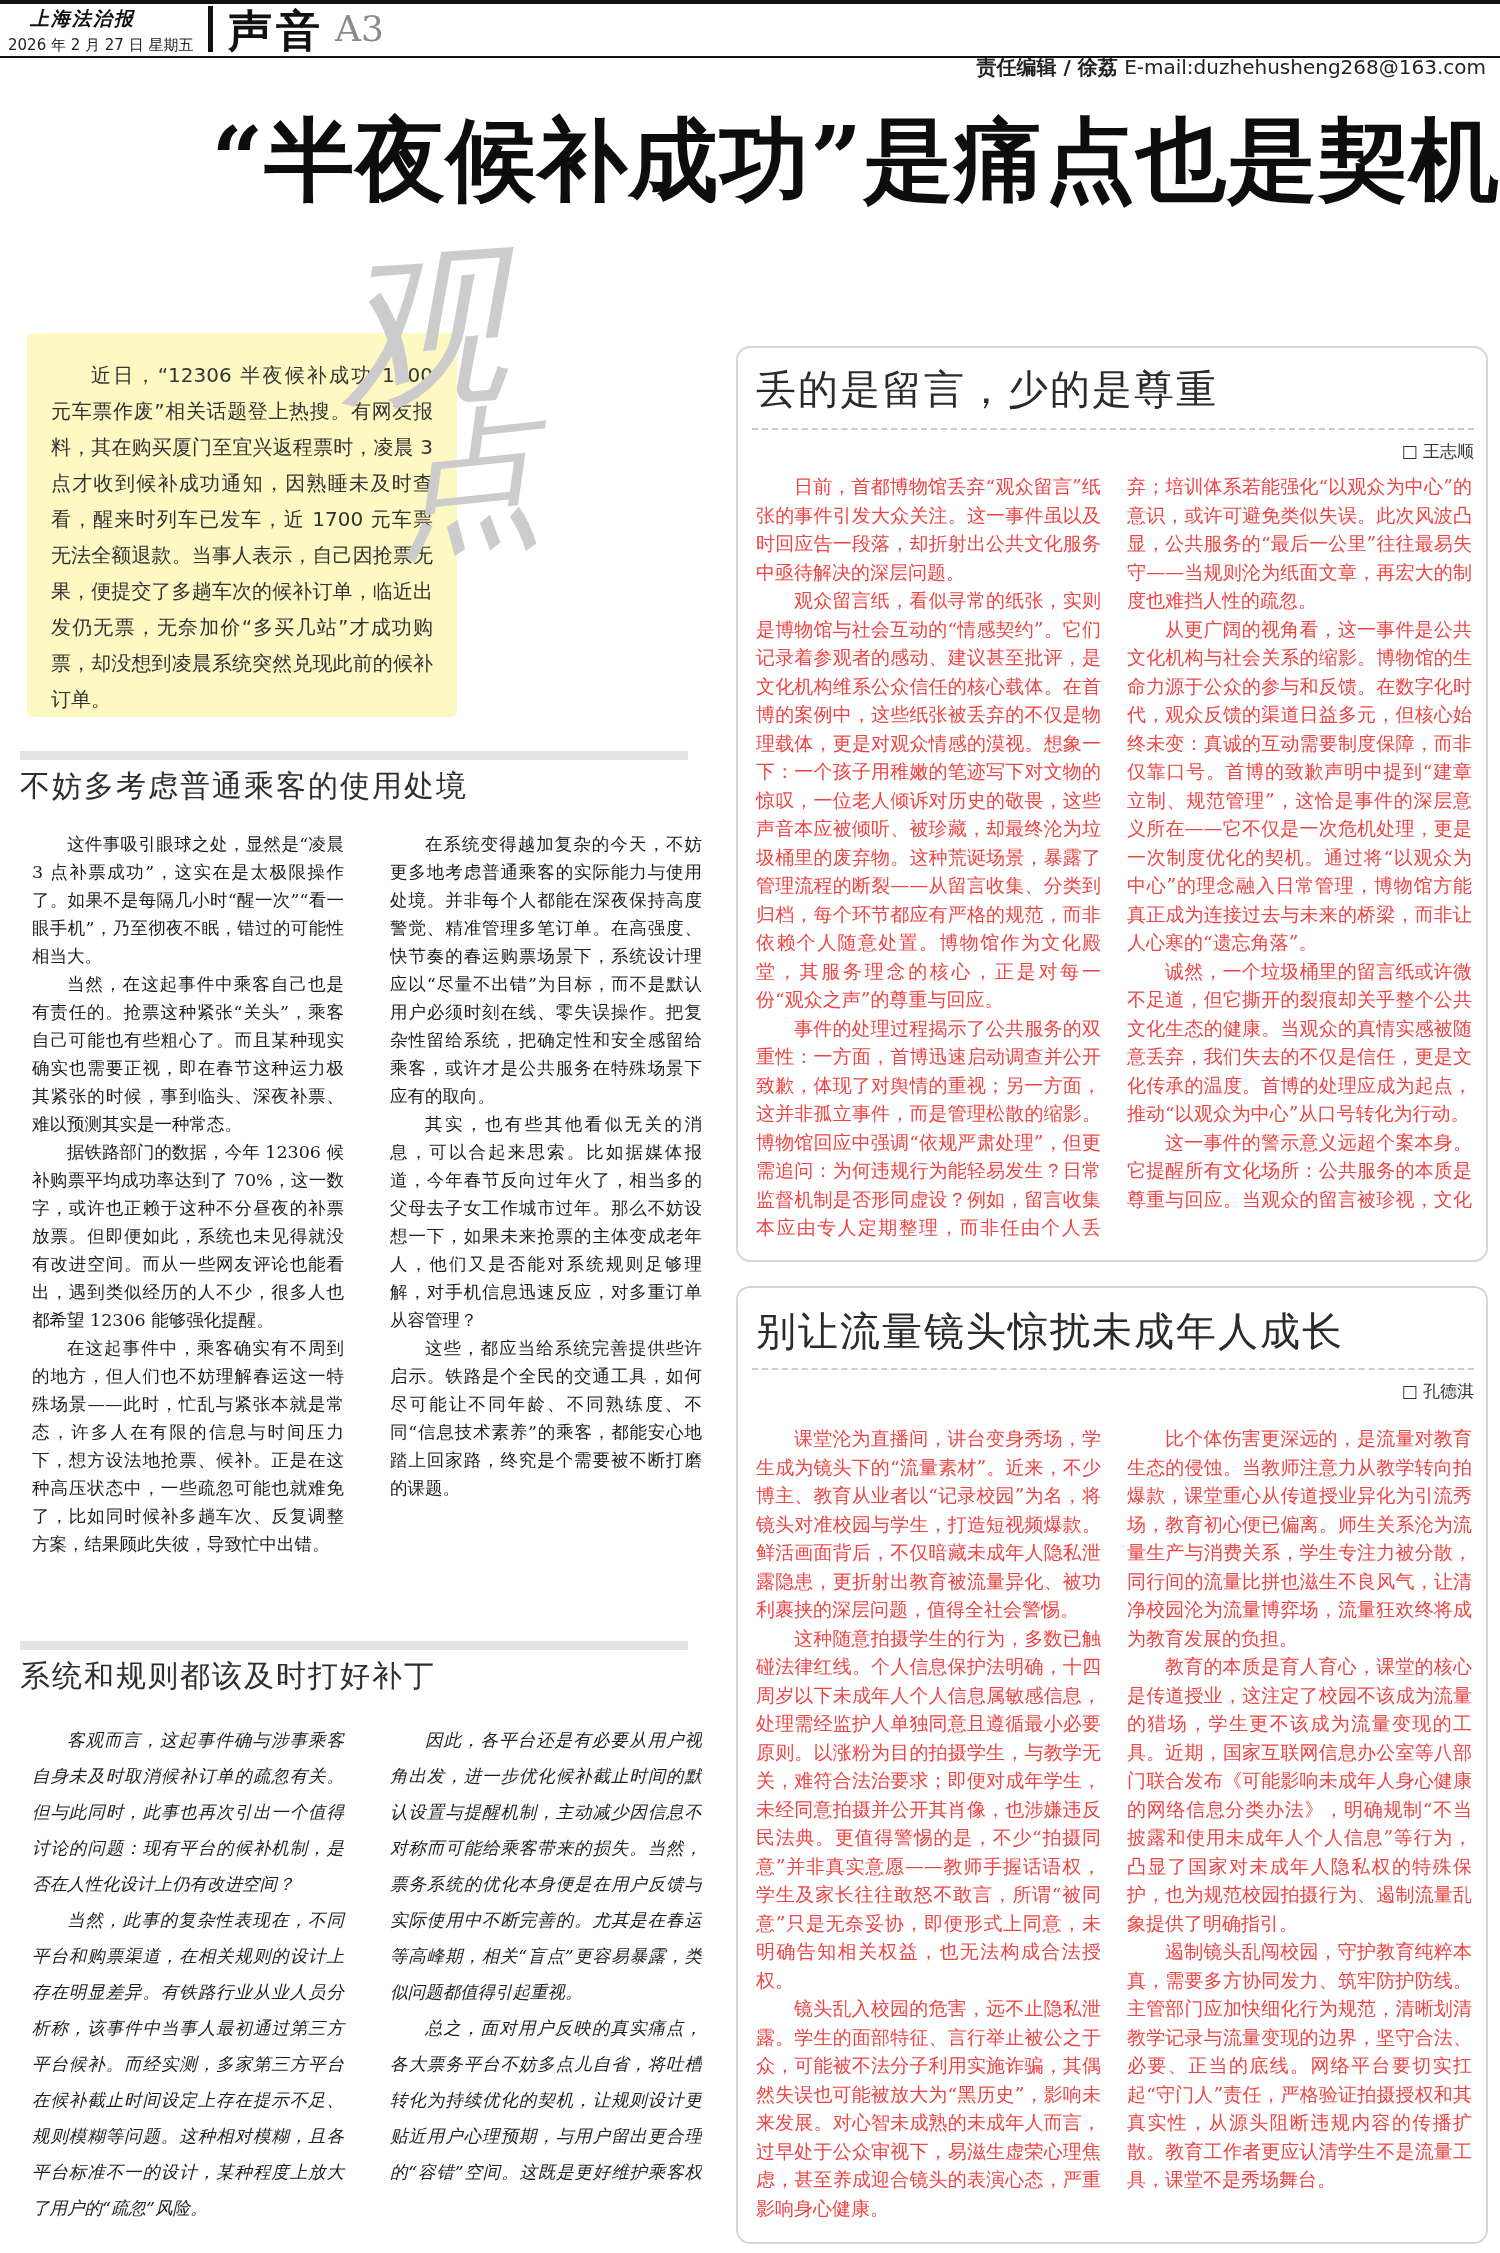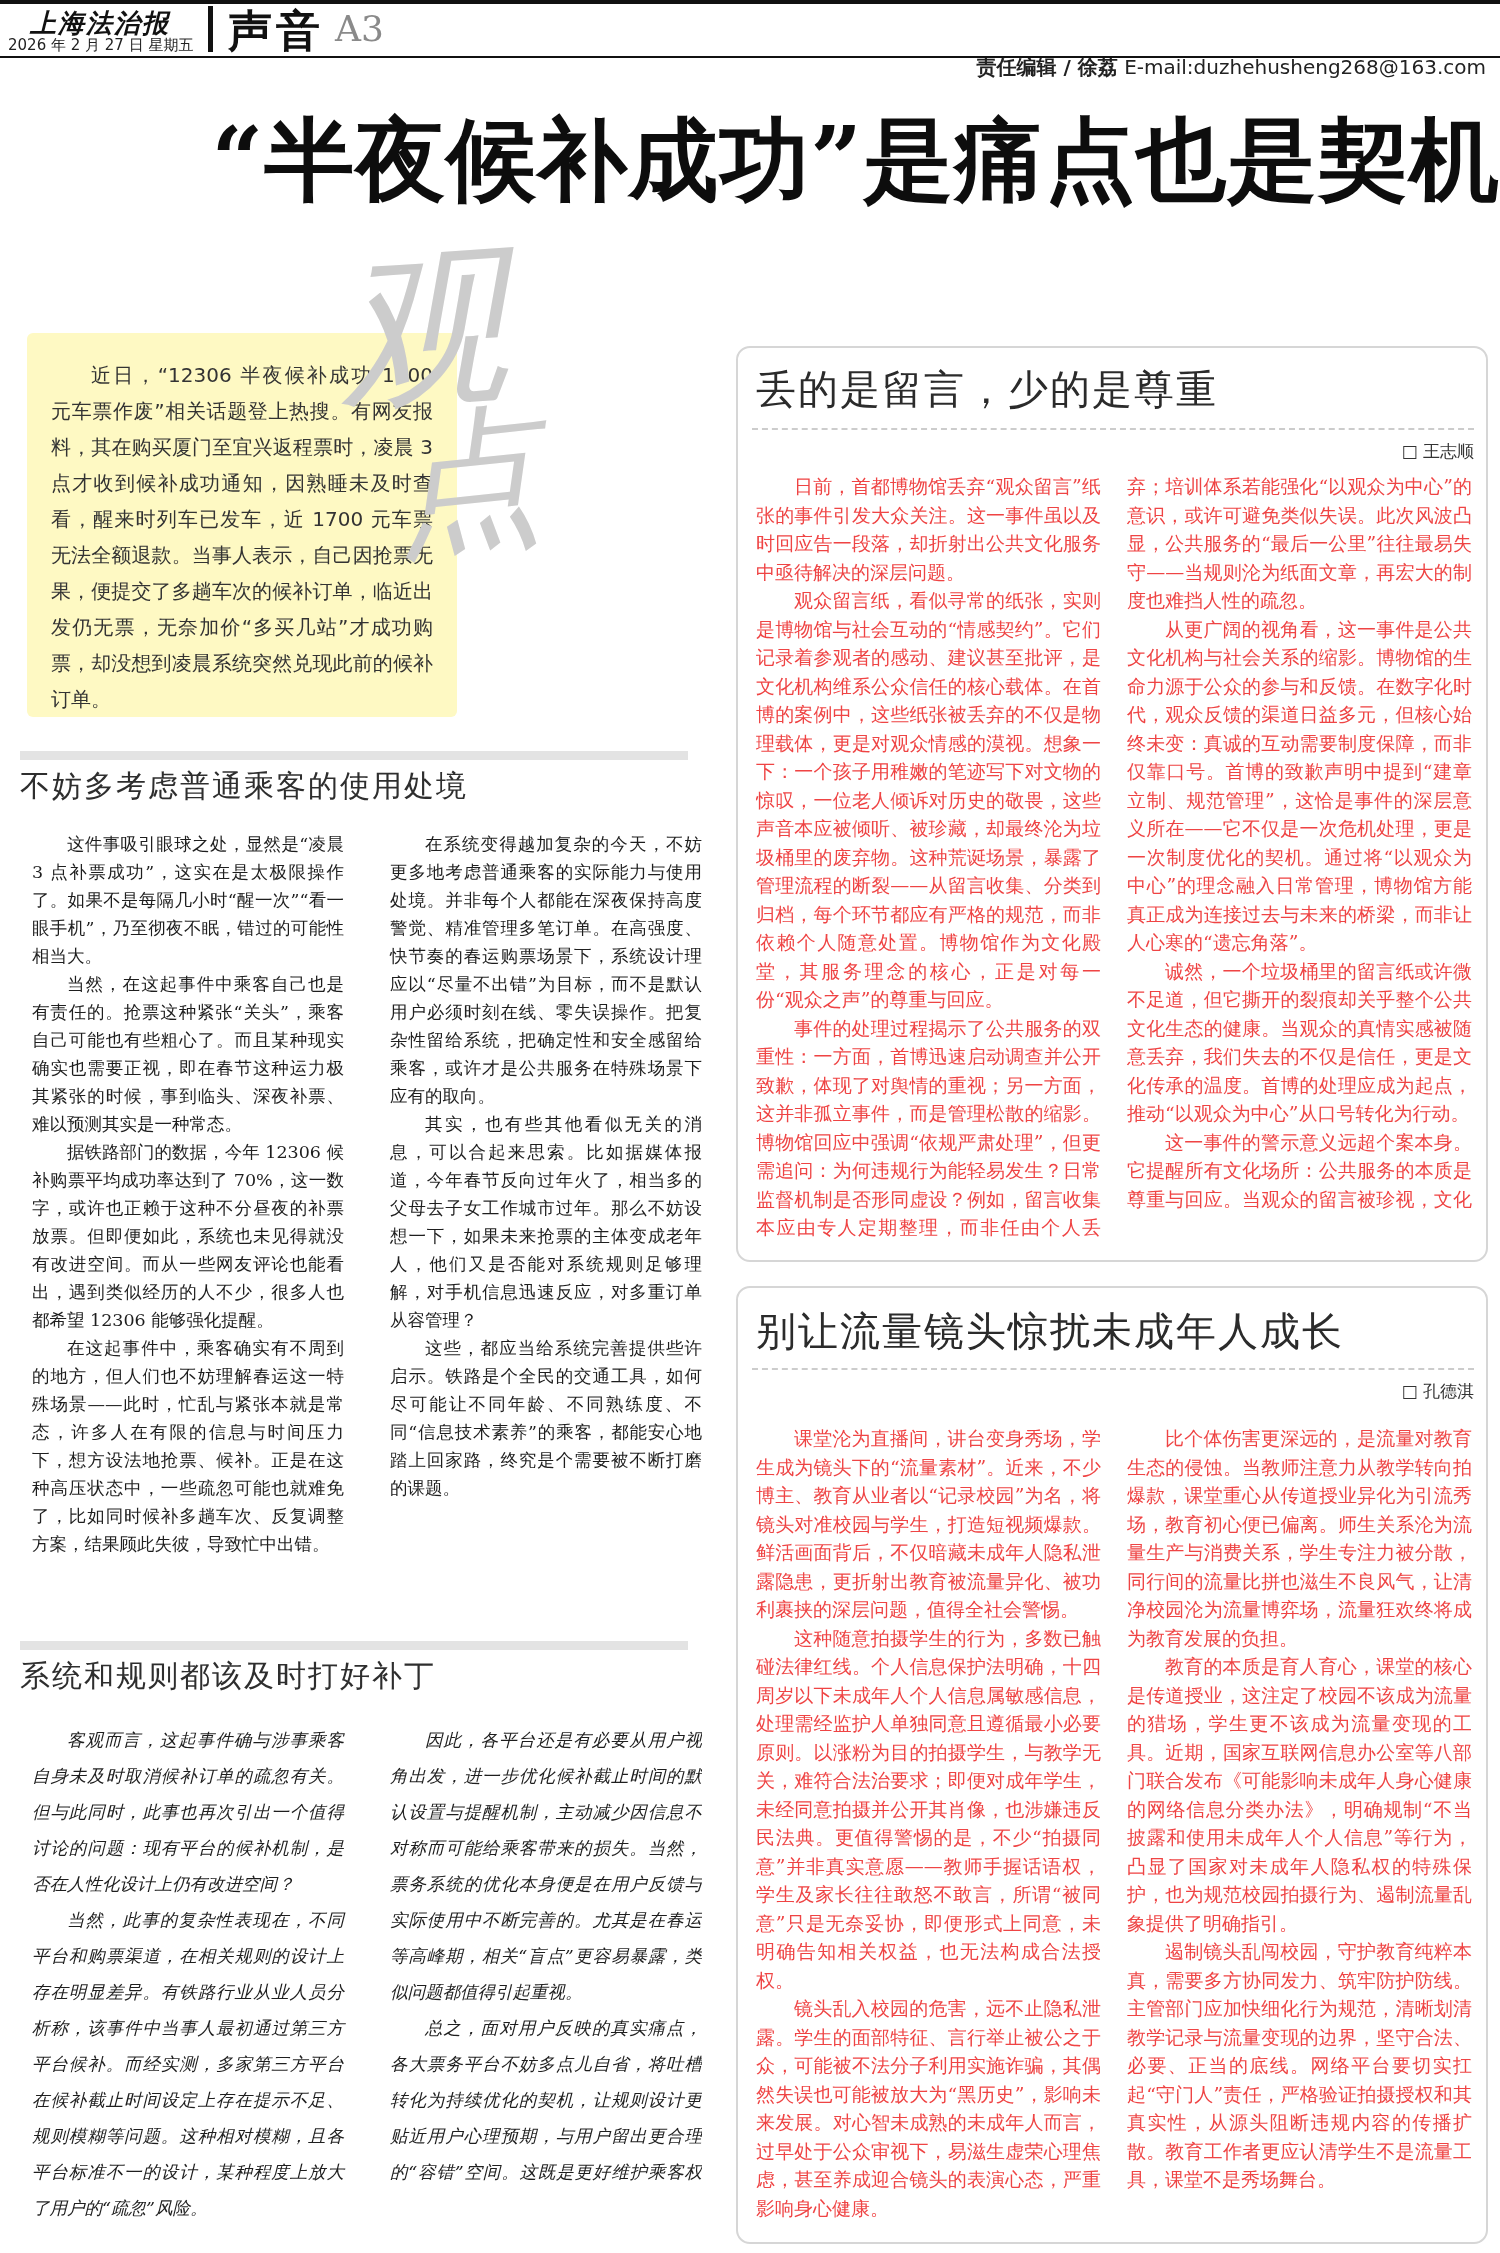--- a/index.html
+++ b/index.html
@@ -3,21 +3,21 @@
 <meta charset="utf-8">
 <style>
   html,body{margin:0;padding:0;background:#f2f2f2;}
   #page{position:relative;width:1500px;height:2253px;background:#ffffff;margin:0 auto;overflow:hidden;
         font-family:"DejaVu Serif","Liberation Serif",serif;color:#222;}
   .abs{position:absolute;}
   .sans{font-family:"DejaVu Sans","Liberation Sans",sans-serif;}
   
   .top-rule{left:0;top:0;width:1500px;height:4px;background:#111;}
   .hdr-rule{left:0;top:56px;width:1500px;height:2px;background:#111;}
-  .masthead{left:30px;top:6px;font-size:26px;font-weight:bold;font-style:italic;letter-spacing:2px;color:#111;}
+  .masthead{left:30px;top:6px;font-size:19px;font-weight:bold;font-style:italic;letter-spacing:2px;color:#111;}
   .hdr-date{left:8px;top:36px;font-size:15px;color:#222;font-family:"DejaVu Sans","Liberation Sans",sans-serif;}
   .hdr-vbar{left:208px;top:6px;width:5px;height:46px;background:#111;}
   .hdr-section{left:228px;top:2px;font-size:44px;font-weight:bold;color:#111;letter-spacing:4px;}
   .hdr-page{left:335px;top:8px;font-size:36px;color:#8a8a8a;font-family:"DejaVu Serif","Liberation Serif",serif;}
   .hdr-editor{right:14px;top:14px;font-size:20px;color:#222;text-align:right;margin-top:40px;}
   .hdr-editor b{font-weight:bold;}
   
   .headline{left:0;top:104px;width:1500px;text-align:right;font-size:90px;font-weight:900;color:#0d0d0d;
             letter-spacing:1px;line-height:110px;font-family:"DejaVu Serif","Liberation Serif",serif;}
   

